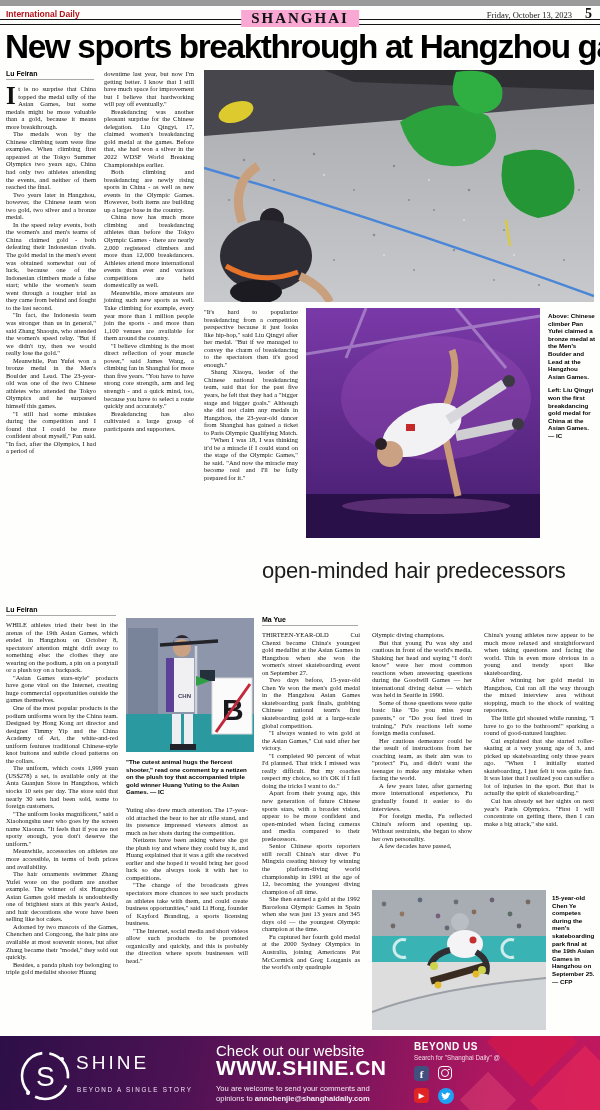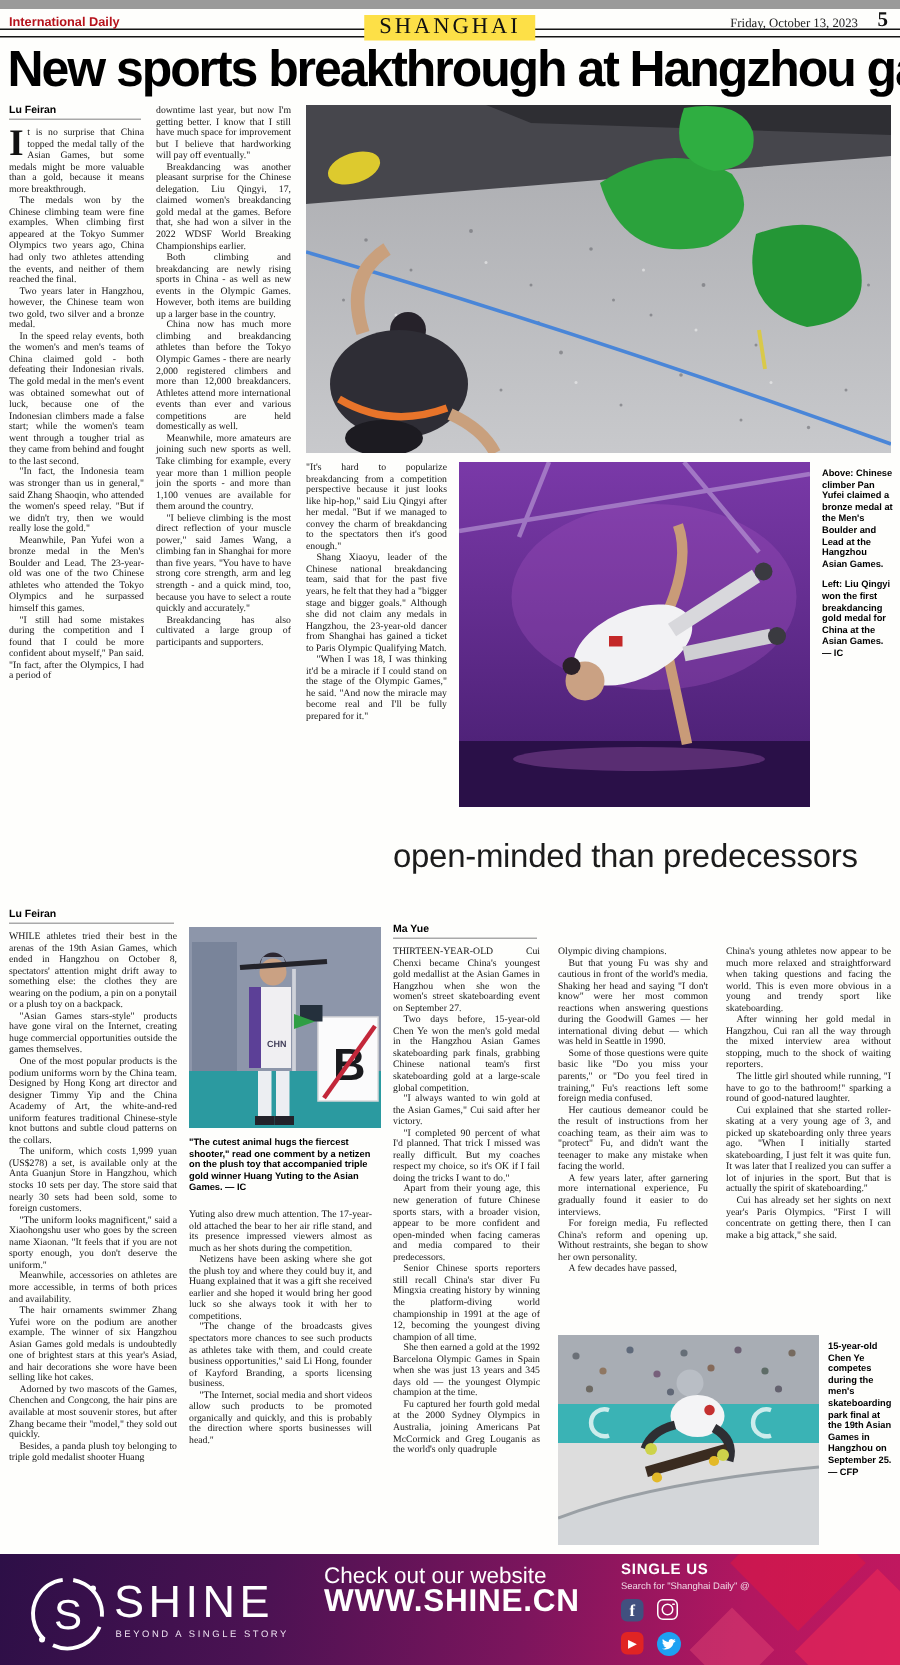--- a/index.html
+++ b/index.html
@@ -7,22 +7,22 @@
           font-family:"Liberation Serif", serif; color:#111; overflow:hidden; }
   .abs { position:absolute; }
 
   
   .brand { left:6px; top:3px; color:#b5121b; font-family:"Liberation Sans",sans-serif;
            font-weight:bold; font-size:8.5px; }
   .mast-date { right:28px; top:4px; font-size:8.5px; color:#222; }
   .mast-page { right:8px; top:0px; font-size:14px; font-weight:bold; }
   .mast-rule { left:0; right:0; top:13px; height:3.5px;
                border-top:1.7px solid #151515; border-bottom:1.7px solid #151515; }
-  .mast-section { left:50%; top:4px; transform:translateX(-50%); background:#fde047;
-                  padding:0 10px; font-weight:normal; font-size:15px; letter-spacing:2px; }
+  .mast-section { left:50%; top:4px; transform:translateX(-50%); background:#f9a8d4;
+                  padding:0 10px; font-weight:bold; font-size:15px; letter-spacing:2px; }
 
   
   .h1-main { left:5px; top:22px; width:594px; font-family:"Liberation Sans",sans-serif;
              font-weight:bold; font-size:34px; letter-spacing:-1.4px; line-height:36px;
              color:#000; white-space:nowrap; transform:scaleX(.98); transform-origin:left; }
   .h2-bold { font-family:"Liberation Sans",sans-serif; font-weight:bold; font-size:20px;
              letter-spacing:-0.6px; line-height:20.5px; color:#000; }
   .h2-light { font-family:"Liberation Sans",sans-serif; font-weight:normal; font-size:22px;
               letter-spacing:-0.2px; line-height:25px; color:#1c1c1c; }
 
@@ -42,21 +42,21 @@
   .photo svg { display:block; }
 
   
   .banner { left:0; top:1030px; width:600px; height:80px; overflow:hidden;
             background:linear-gradient(100deg,#2d0f47 0%,#4c1253 30%,#7c155d 58%,#b21760 82%,#c2185f 100%);
             color:#fff; font-family:"Liberation Sans",sans-serif; }
   .shard { position:absolute; background:#e4173f; opacity:.5; transform:rotate(45deg); }
   .sh1 { right:36px; top:-26px; width:64px; height:64px; }
   .sh2 { right:-24px; top:26px; width:78px; height:78px; opacity:.42; background:#ff2f53; }
   .sh3 { right:92px; top:44px; width:40px; height:40px; opacity:.3; background:#ff5e7e; }
-  .shine-word { left:76px; top:16px; font-size:30px; letter-spacing:3px; font-weight:normal; }
+  .shine-word { left:76px; top:16px; font-size:19px; letter-spacing:3px; font-weight:normal; }
   .shine-tag  { left:77px; top:50px; font-size:6.3px; letter-spacing:1.7px; color:#efe2f2; }
   .chk  { left:216px; top:6px;  font-size:15px; }
   .site { left:216px; top:20px; font-size:21px; font-weight:bold; letter-spacing:.5px;text-align:center; }
   .comm { left:216px; top:48px; width:182px; font-size:7.6px; line-height:9.5px; color:#f3eaf4; }
   .follow { left:414px; top:5px; font-size:10px; font-weight:bold; letter-spacing:.5px; }
   .searchfor { left:414px; top:18px; font-size:6.3px; color:#f0d9e6; }
   .icon { position:absolute; width:15px; height:15px; border-radius:3px; display:flex;
           align-items:center; justify-content:center; font-weight:bold; }
   .fb { left:414px; top:30px; background:#41507f; color:#fff; font-family:"Liberation Serif",serif;
         font-size:11px; border-radius:4px; }
@@ -258,21 +258,21 @@
   <div class="abs caption" style="left:126px; top:752px; width:122px;">"The cutest animal hugs the fiercest shooter," read one comment by a netizen on the plush toy that accompanied triple gold winner Huang Yuting to the Asian Games. — IC</div>
 
   <div class="abs newsbody" style="left:126px; top:800px; width:122px; height:225px;">
       <p>Yuting also drew much attention. The 17-year-old attached the bear to her air rifle stand, and its presence impressed viewers almost as much as her shots during the competition.</p>
       <p>Netizens have been asking where she got the plush toy and where they could buy it, and Huang explained that it was a gift she received earlier and she hoped it would bring her good luck so she always took it with her to competitions.</p>
       <p>"The change of the broadcasts gives spectators more chances to see such products as athletes take with them, and could create business opportunities," said Li Hong, founder of Kayford Branding, a sports licensing business.</p>
       <p>"The Internet, social media and short videos allow such products to be promoted organically and quickly, and this is probably the direction where sports businesses will head."</p>
     </div>
 
   <div class="abs h2-light" style="left:262px; top:552px; width:336px;">
-    <div>open-minded than predecessors</div>
+    <div>open-minded hair predecessors</div>
   </div>
   <div class="abs byline" style="left:262px; top:610px; width:96px;">Ma Yue</div>
   <div class="abs newsbody" style="left:262px; top:625px; width:98px; height:400px;">
       <p>THIRTEEN-YEAR-OLD Cui Chenxi became China's youngest gold medallist at the Asian Games in Hangzhou when she won the women's street skateboarding event on September 27.</p>
       <p>Two days before, 15-year-old Chen Ye won the men's gold medal in the Hangzhou Asian Games skateboarding park finals, grabbing Chinese national team's first skateboarding gold at a large-scale global competition.</p>
       <p>"I always wanted to win gold at the Asian Games," Cui said after her victory.</p>
       <p>"I completed 90 percent of what I'd planned. That trick I missed was really difficult. But my coaches respect my choice, so it's OK if I fail doing the tricks I want to do."</p>
       <p>Apart from their young age, this new generation of future Chinese sports stars, with a broader vision, appear to be more confident and open-minded when facing cameras and media compared to their predecessors.</p>
       <p>Senior Chinese sports reporters still recall China's star diver Fu Mingxia creating history by winning the platform-diving world championship in 1991 at the age of 12, becoming the youngest diving champion of all time.</p>
       <p>She then earned a gold at the 1992 Barcelona Olympic Games in Spain when she was just 13 years and 345 days old — the youngest Olympic champion at the time.</p>
@@ -345,22 +345,26 @@
       <circle cx="27" cy="27" r="23" fill="none" stroke="#ffffff" stroke-width="2.6" stroke-dasharray="34 7 52 7" transform="rotate(30 27 27)"></circle>
       <circle cx="44" cy="10" r="2" fill="#fff"></circle>
       <circle cx="10" cy="44" r="2" fill="#fff"></circle>
       <text x="18" y="37" font-family="Liberation Sans, sans-serif" font-size="28" fill="#ffffff">S</text>
     </svg>
     <div class="abs shine-word">SHINE</div>
     <div class="abs shine-tag">BEYOND A SINGLE STORY</div>
 
     <div class="abs chk">Check out our website</div>
     <div class="abs site">WWW.SHINE.CN</div>
-
-    <div class="abs follow">SINGLE US</div>
+    <div class="abs comm">
+      <span>You are welcome to send your comments and opinions to</span>
+      <b>annchenjie@shanghaidaily.com</b>
+    </div>
+
+    <div class="abs follow">BEYOND US</div>
     <div class="abs searchfor">Search for "Shanghai Daily" @</div>
 
     <div class="icon fb">
       <span>f</span>
     </div>
     <div class="icon ig">
         <i></i>
         <b></b>
       </div>
     <div class="icon yt">

